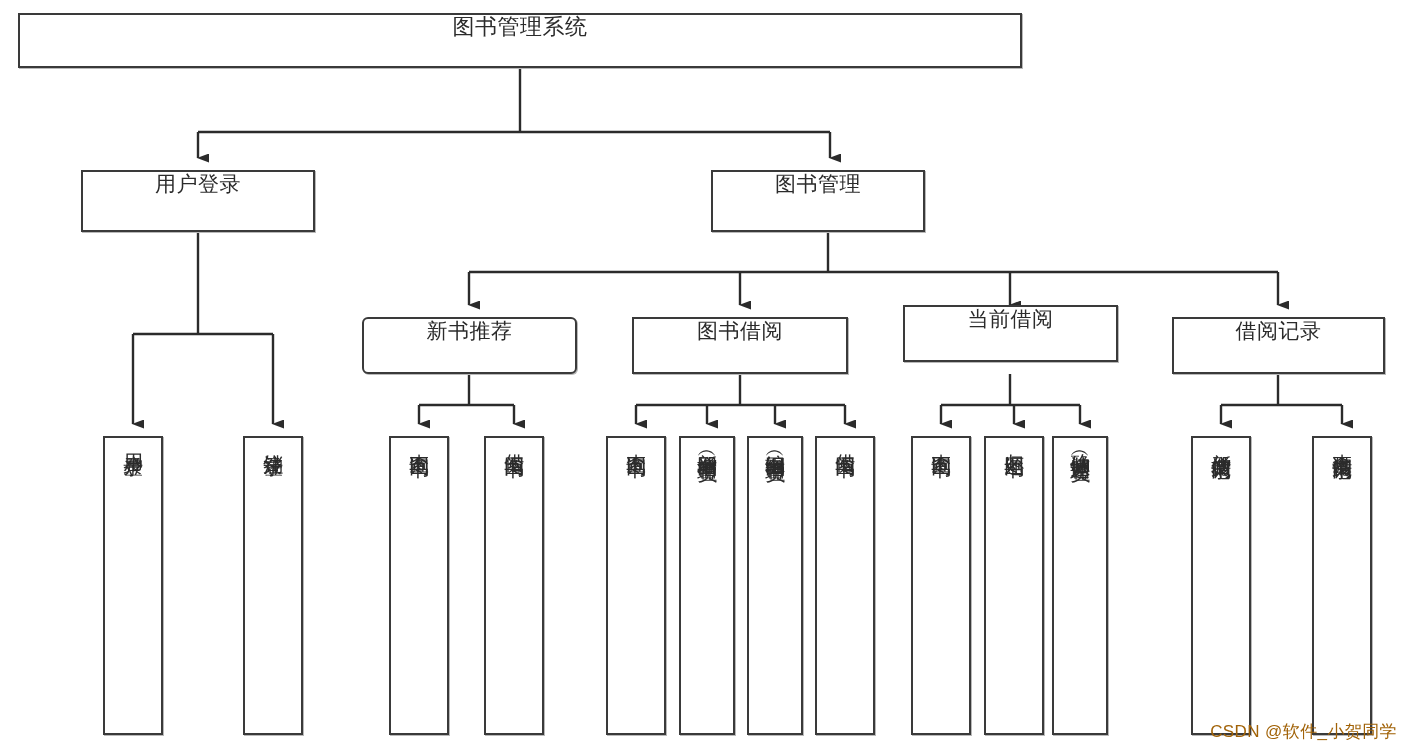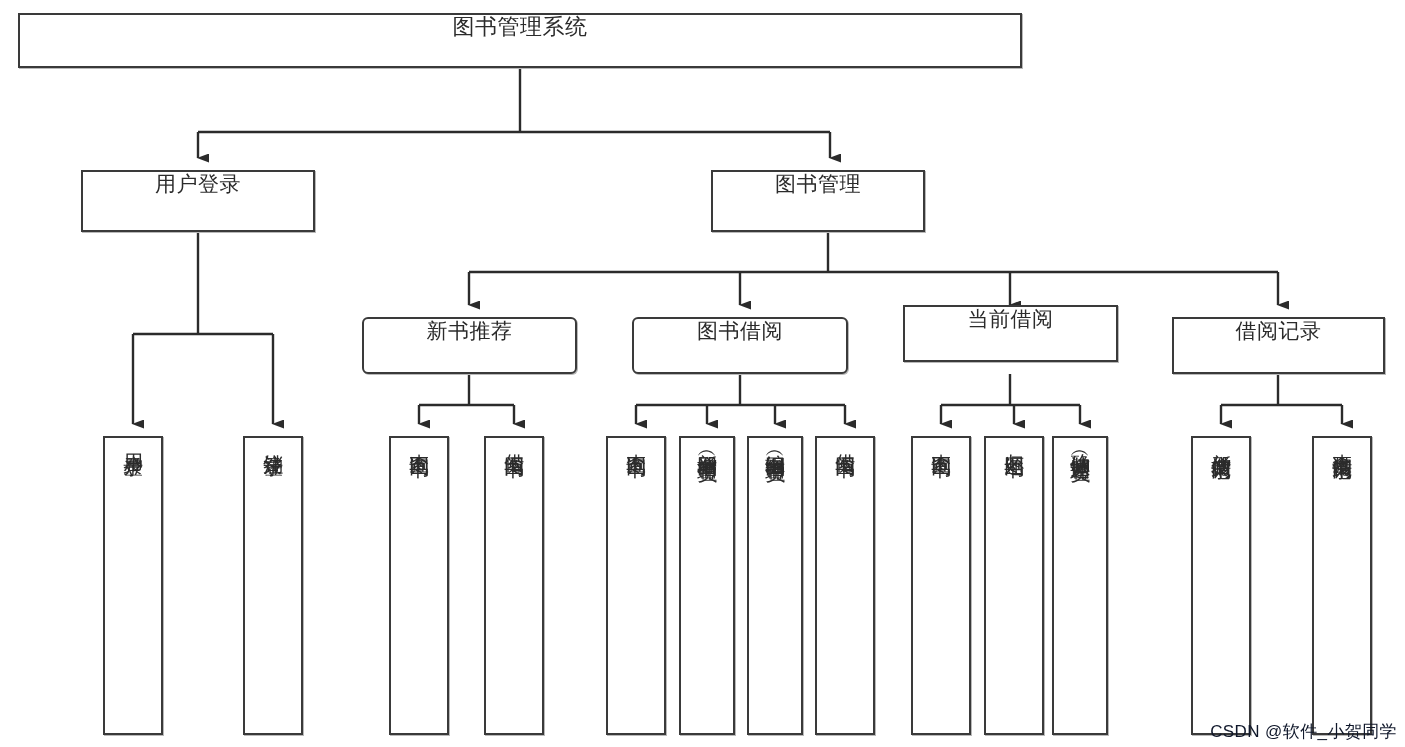--- a/index.html
+++ b/index.html
@@ -51,21 +51,21 @@
     letter-spacing: 1.5px;
     white-space: normal;
     max-height: 290px;
   }
   .node.root .node-label { font-size: 22px; }
   .watermark {
     position: absolute;
     right: 8px;
     bottom: 4px;
     font-size: 17px;
-    color: #0f172a;
+    color: #a16207;
     white-space: nowrap;
     letter-spacing: 0.4px;
   }
 </style>
 </head>
 <body>
 
 <div id="canvas">
 
   <svg id="wires" viewBox="0 0 1405 747">
@@ -125,21 +125,21 @@
   <div class="node" style="left: 81px; top: 170px; width: 234px; height: 62px;">
     <span class="node-label">用户登录</span>
   </div>
   <div class="node" style="left: 711px; top: 170px; width: 214px; height: 62px;">
     <span class="node-label">图书管理</span>
   </div>
 
   <div class="node" style="left: 362px; top: 317px; width: 215px; height: 57px; border-radius: 6px;">
     <span class="node-label">新书推荐</span>
   </div>
-  <div class="node" style="left: 632px; top: 317px; width: 216px; height: 57px; border-radius: 6px;">
+  <div class="node" style="left: 632px; top: 317px; width: 216px; height: 57px;">
     <span class="node-label">图书借阅</span>
   </div>
   <div class="node" style="left: 903px; top: 305px; width: 215px; height: 57px;">
     <span class="node-label">当前借阅</span>
   </div>
   <div class="node" style="left: 1172px; top: 317px; width: 213px; height: 57px;">
     <span class="node-label">借阅记录</span>
   </div>
 
   <div class="node leaf" style="left: 103px; top: 436px; width: 60px; height: 299px;">

